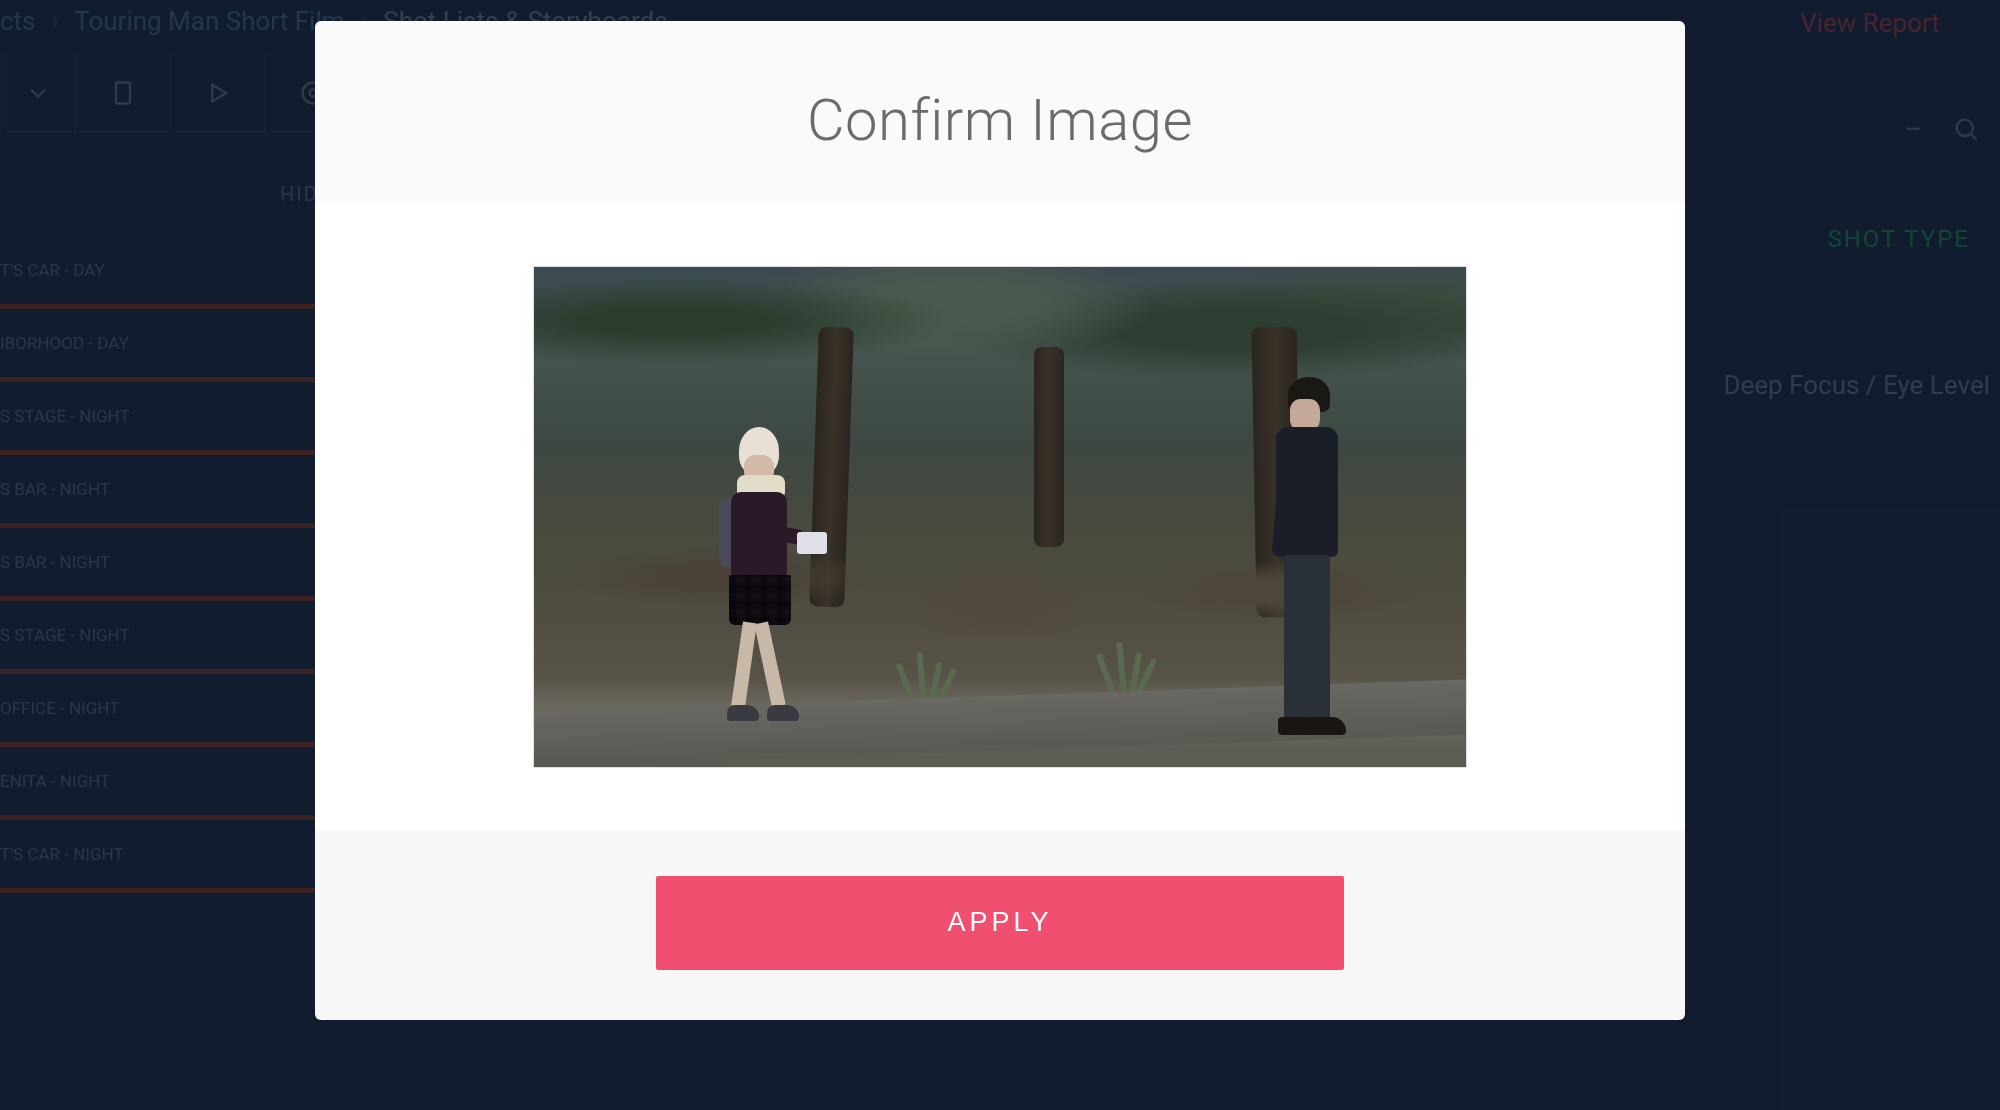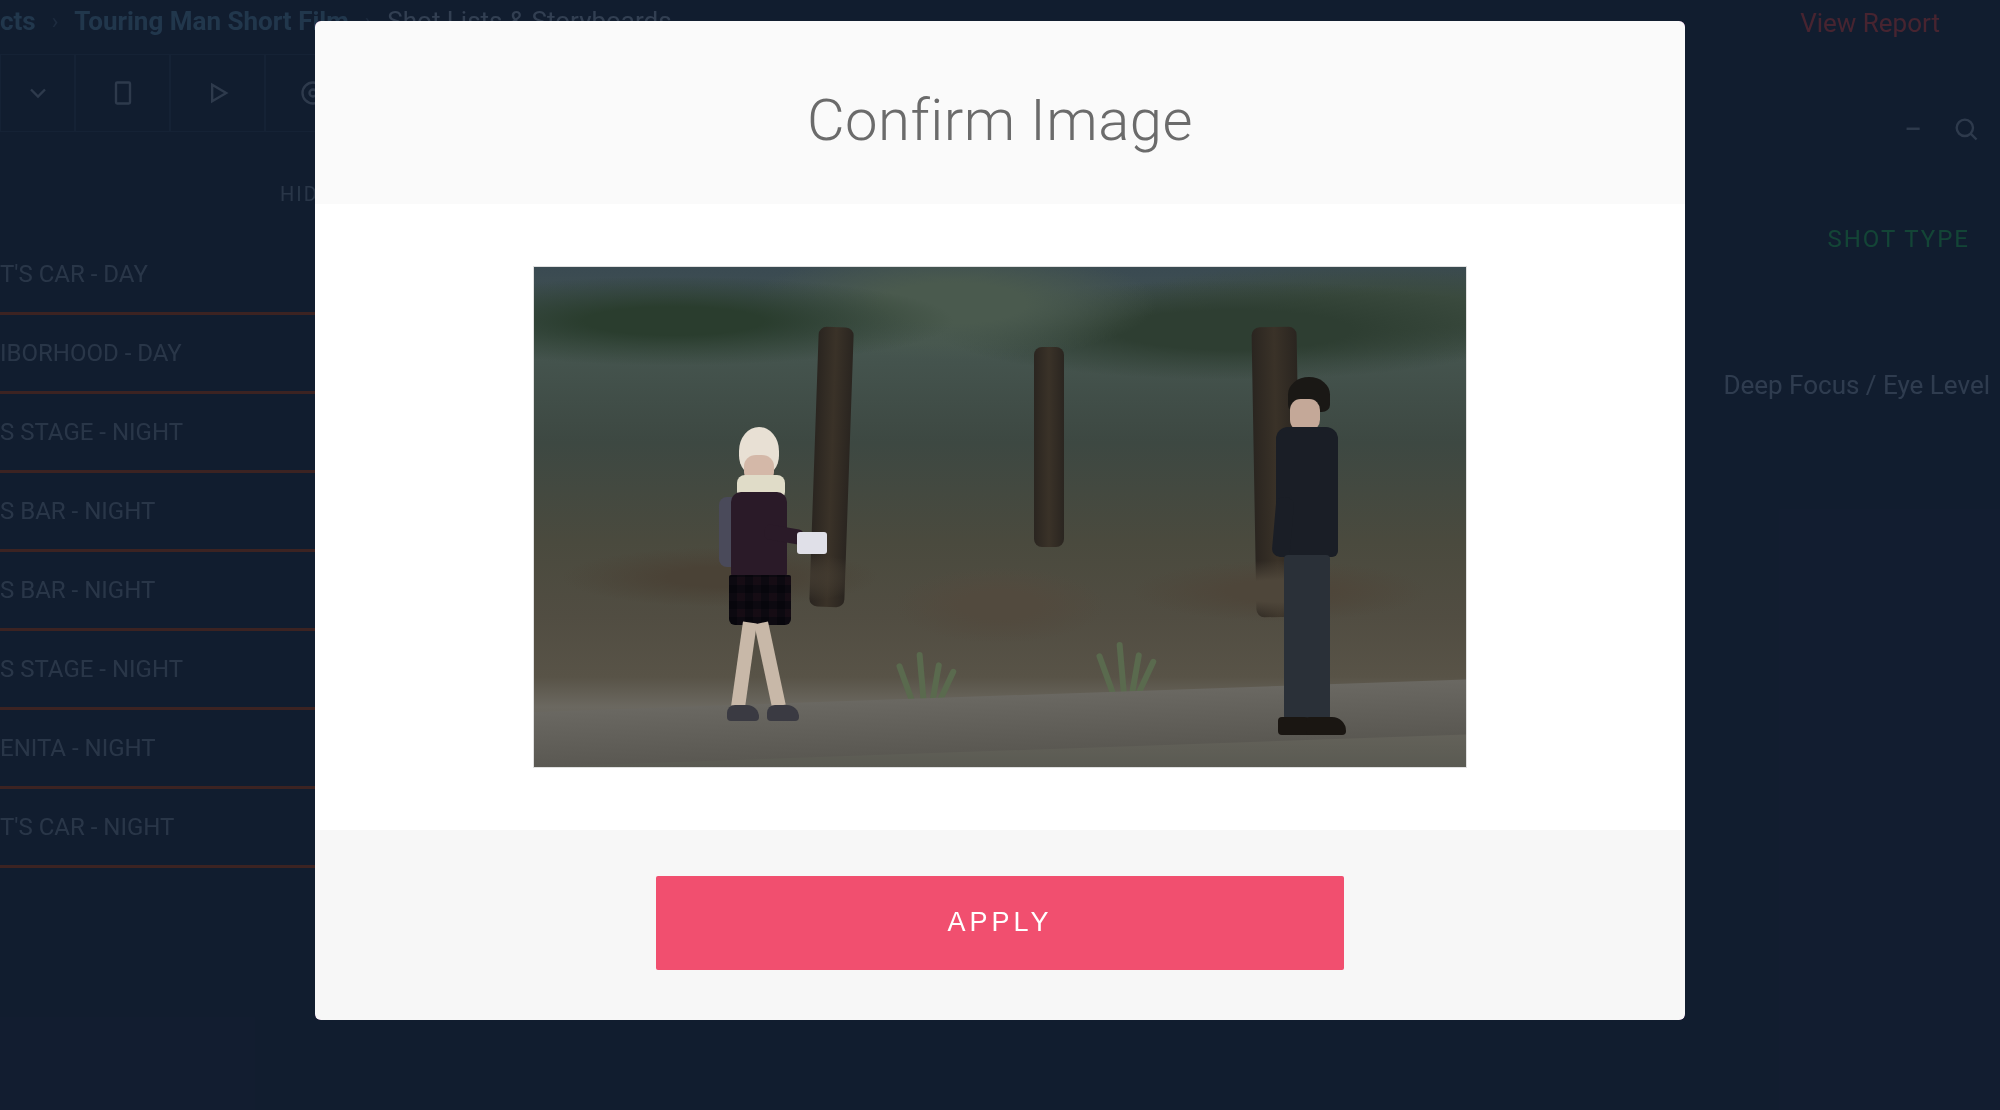--- a/index.html
+++ b/index.html
@@ -28,21 +28,20 @@
       display: flex;
       align-items: center;
       padding: 6px 0 18px 0;
       gap: 16px;
       color: #6b8db5;
       font-size: 26px;
     }
 
     .breadcrumb-link {
       color: #5a8eb5;
-      font-weight: bold;
     }
 
     .breadcrumb-chevron {
       color: #4a6280;
       font-size: 22px;
     }
 
     .breadcrumb-current {
       color: #9bb0c9;
     }
@@ -99,22 +98,22 @@
     }
 
     .sidebar {
       width: 330px;
       margin-top: 10px;
     }
 
     .sidebar-item {
       padding: 24px 20px 24px 0;
       color: #7a8da5;
-      font-size: 24px;
-      border-bottom: 3px solid #c2410c;
+      font-size: 17px;
+      border-bottom: 5px solid #c2410c;
     }
 
     .sidebar-item.active {
       background: #142035;
       color: #8fa5c0;
     }
 
     .shot-description {
       position: absolute;
       right: 10px;
@@ -534,20 +533,21 @@
 
   <div class="shot-type-label">SHOT TYPE</div>
 
   <div class="sidebar">
     <div class="sidebar-item">T'S CAR - DAY</div>
     <div class="sidebar-item">IBORHOOD - DAY</div>
     <div class="sidebar-item">S STAGE - NIGHT</div>
     <div class="sidebar-item">S BAR - NIGHT</div>
     <div class="sidebar-item">S BAR - NIGHT</div>
     <div class="sidebar-item">S STAGE - NIGHT</div>
+    <div class="sidebar-item">OFFICE - NIGHT</div>
     <div class="sidebar-item">ENITA - NIGHT</div>
     <div class="sidebar-item">T'S CAR - NIGHT</div>
   </div>
 
   <div class="shot-description">Deep Focus / Eye Level</div>
 
 </div>
 
 <div class="modal-overlay">
   <div class="modal">

